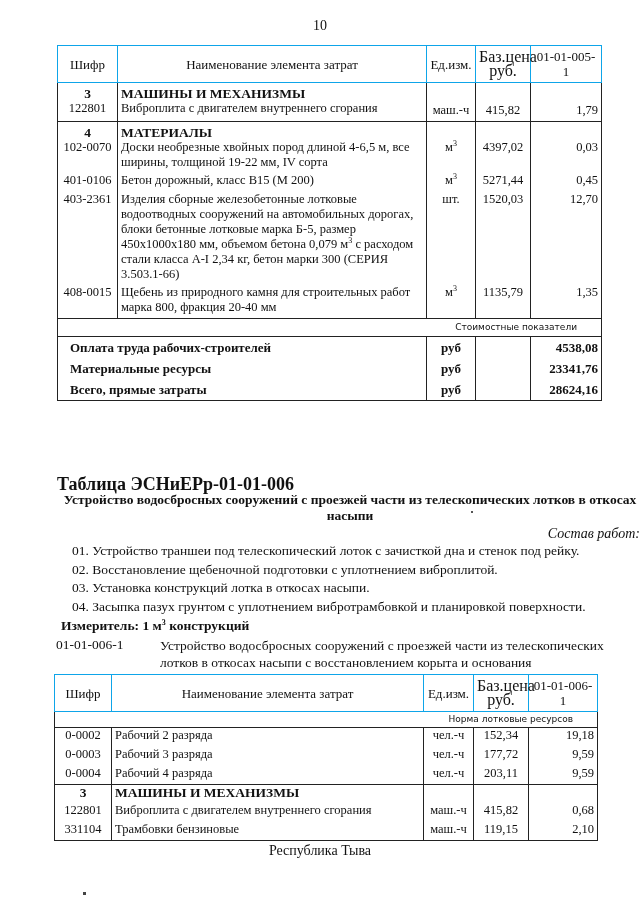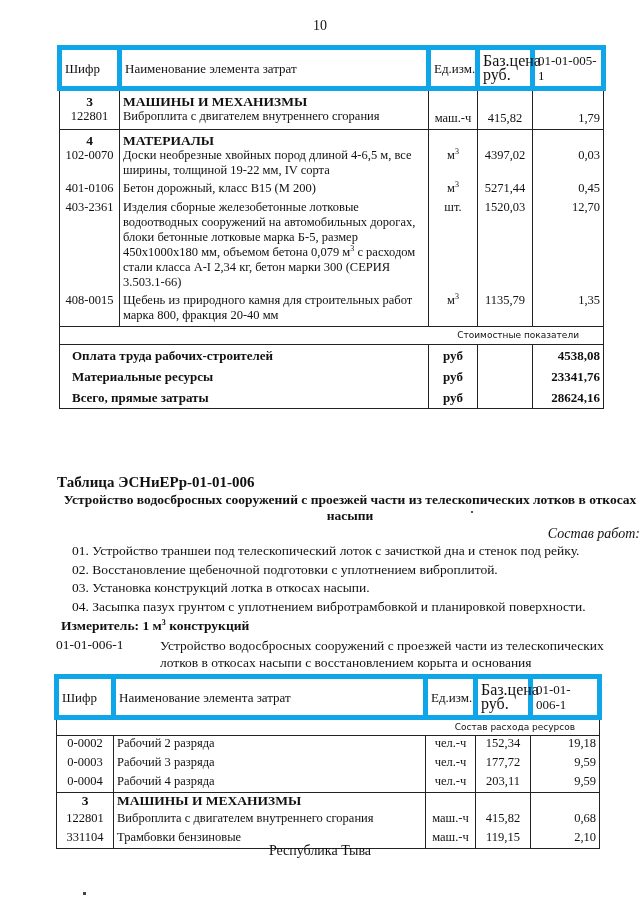--- a/index.html
+++ b/index.html
@@ -9,35 +9,35 @@
     color: #111; font-size: 12.5px;
   }
   .abs { position: absolute; }
   .page-num { left: 0; width: 640px; top: 18px; text-align: center; font-size: 14px; }
 
   table { border-collapse: collapse; position: absolute; table-layout: fixed; }
   td, th { padding: 0 3px; vertical-align: top; line-height: 15px; font-weight: normal; }
   .t1 { left: 57px; top: 45px; width: 544px; border: 1px solid #222; }
   .t2 { left: 54px; top: 674px; width: 543px; border: 1px solid #222; }
 
-  .hdr td { border: 5px solid #0ea5e9; vertical-align: middle; height: 36px; font-size: 13px; }
+  .hdr td { border: 1px solid #0ea5e9; text-align: center; vertical-align: middle; height: 36px; font-size: 13px; }
   .hdr td.small { line-height: 14px; font-size: 16px; }
   .vl { border-left: 1px solid #222; }
   .topline td { border-top: 1px solid #222; }
   .c { text-align: center; }
   .r { text-align: right; }
   .b { font-weight: bold; }
   .sec td { font-size: 13.5px; }
   .sec td.b { font-weight: bold; }
   .sans-small { font-family: "DejaVu Sans", "Liberation Sans", sans-serif; font-size: 9px; text-align: right; padding-right: 24px; height: 17px; vertical-align: middle; }
   .totals td { font-weight: bold; height: 21px; vertical-align: middle; font-size: 13px; }
   .totals td.lbl { padding-left: 12px; }
   sup { font-size: 8px; line-height: 0; }
 
-  .title { left: 57px; top: 474px; font-weight: bold; font-size: 15px; }
+  .title { left: 57px; top: 474px; font-weight: bold; font-size: 18px; }
   .subtitle { left: 60px; width: 580px; top: 492px; text-align: center; font-weight: bold; font-size: 13.5px; line-height: 16px; }
   .sostav { left: 0; width: 640px; top: 526px; text-align: right; font-style: italic; font-size: 14px; }
   .work { left: 72px; font-size: 13.5px; }
   .meter { left: 61px; top: 618px; font-weight: bold; font-size: 13.5px; }
   .code-line { left: 56px; top: 637px; font-size: 13.5px; }
   .code-desc { left: 160px; top: 637px; width: 445px; font-size: 13.5px; line-height: 17px; text-indent: 0; }
   .footer { left: 0; width: 640px; top: 843px; text-align: center; font-size: 14px; }
   .dot { left: 83px; top: 892px; width: 3px; height: 3px; background: #444; }
   .dot2 { left: 471px; top: 511px; width: 2px; height: 2px; background: #555; }
 </style>
@@ -159,21 +159,21 @@
     </colgroup>
   <tbody>
       <tr class="hdr">
     <td>Шифр</td>
     <td>Наименование элемента затрат</td>
     <td>Ед.изм.</td>
     <td class="small"><span>Баз.цена</span><br><span>руб.</span></td>
     <td>01-01-006-1</td>
   </tr>
   <tr class="topline">
-    <td colspan="5" class="sans-small" style="height:14px">Состав расхода ресурсов</td>
+    <td colspan="5" class="sans-small" style="height:14px">Норма лотковые ресурсов</td>
   </tr>
   <tr class="topline" style="height:19px">
     <td class="c">0-0002</td>
     <td class="vl">Рабочий 2 разряда</td>
     <td class="vl c">чел.-ч</td>
     <td class="vl c">152,34</td>
     <td class="vl r">19,18</td>
   </tr>
   <tr style="height:19px">
     <td class="c">0-0003</td>

